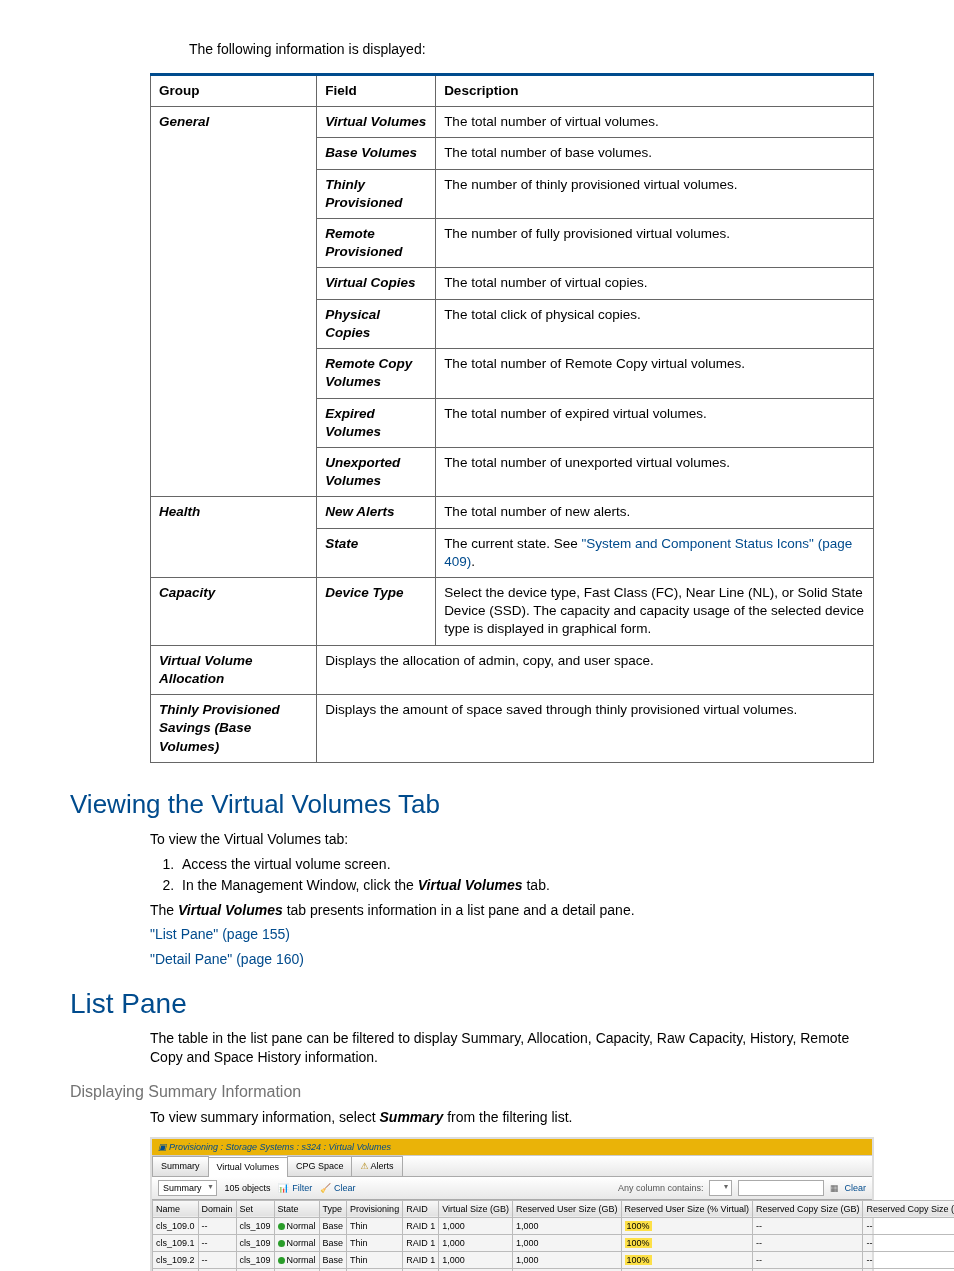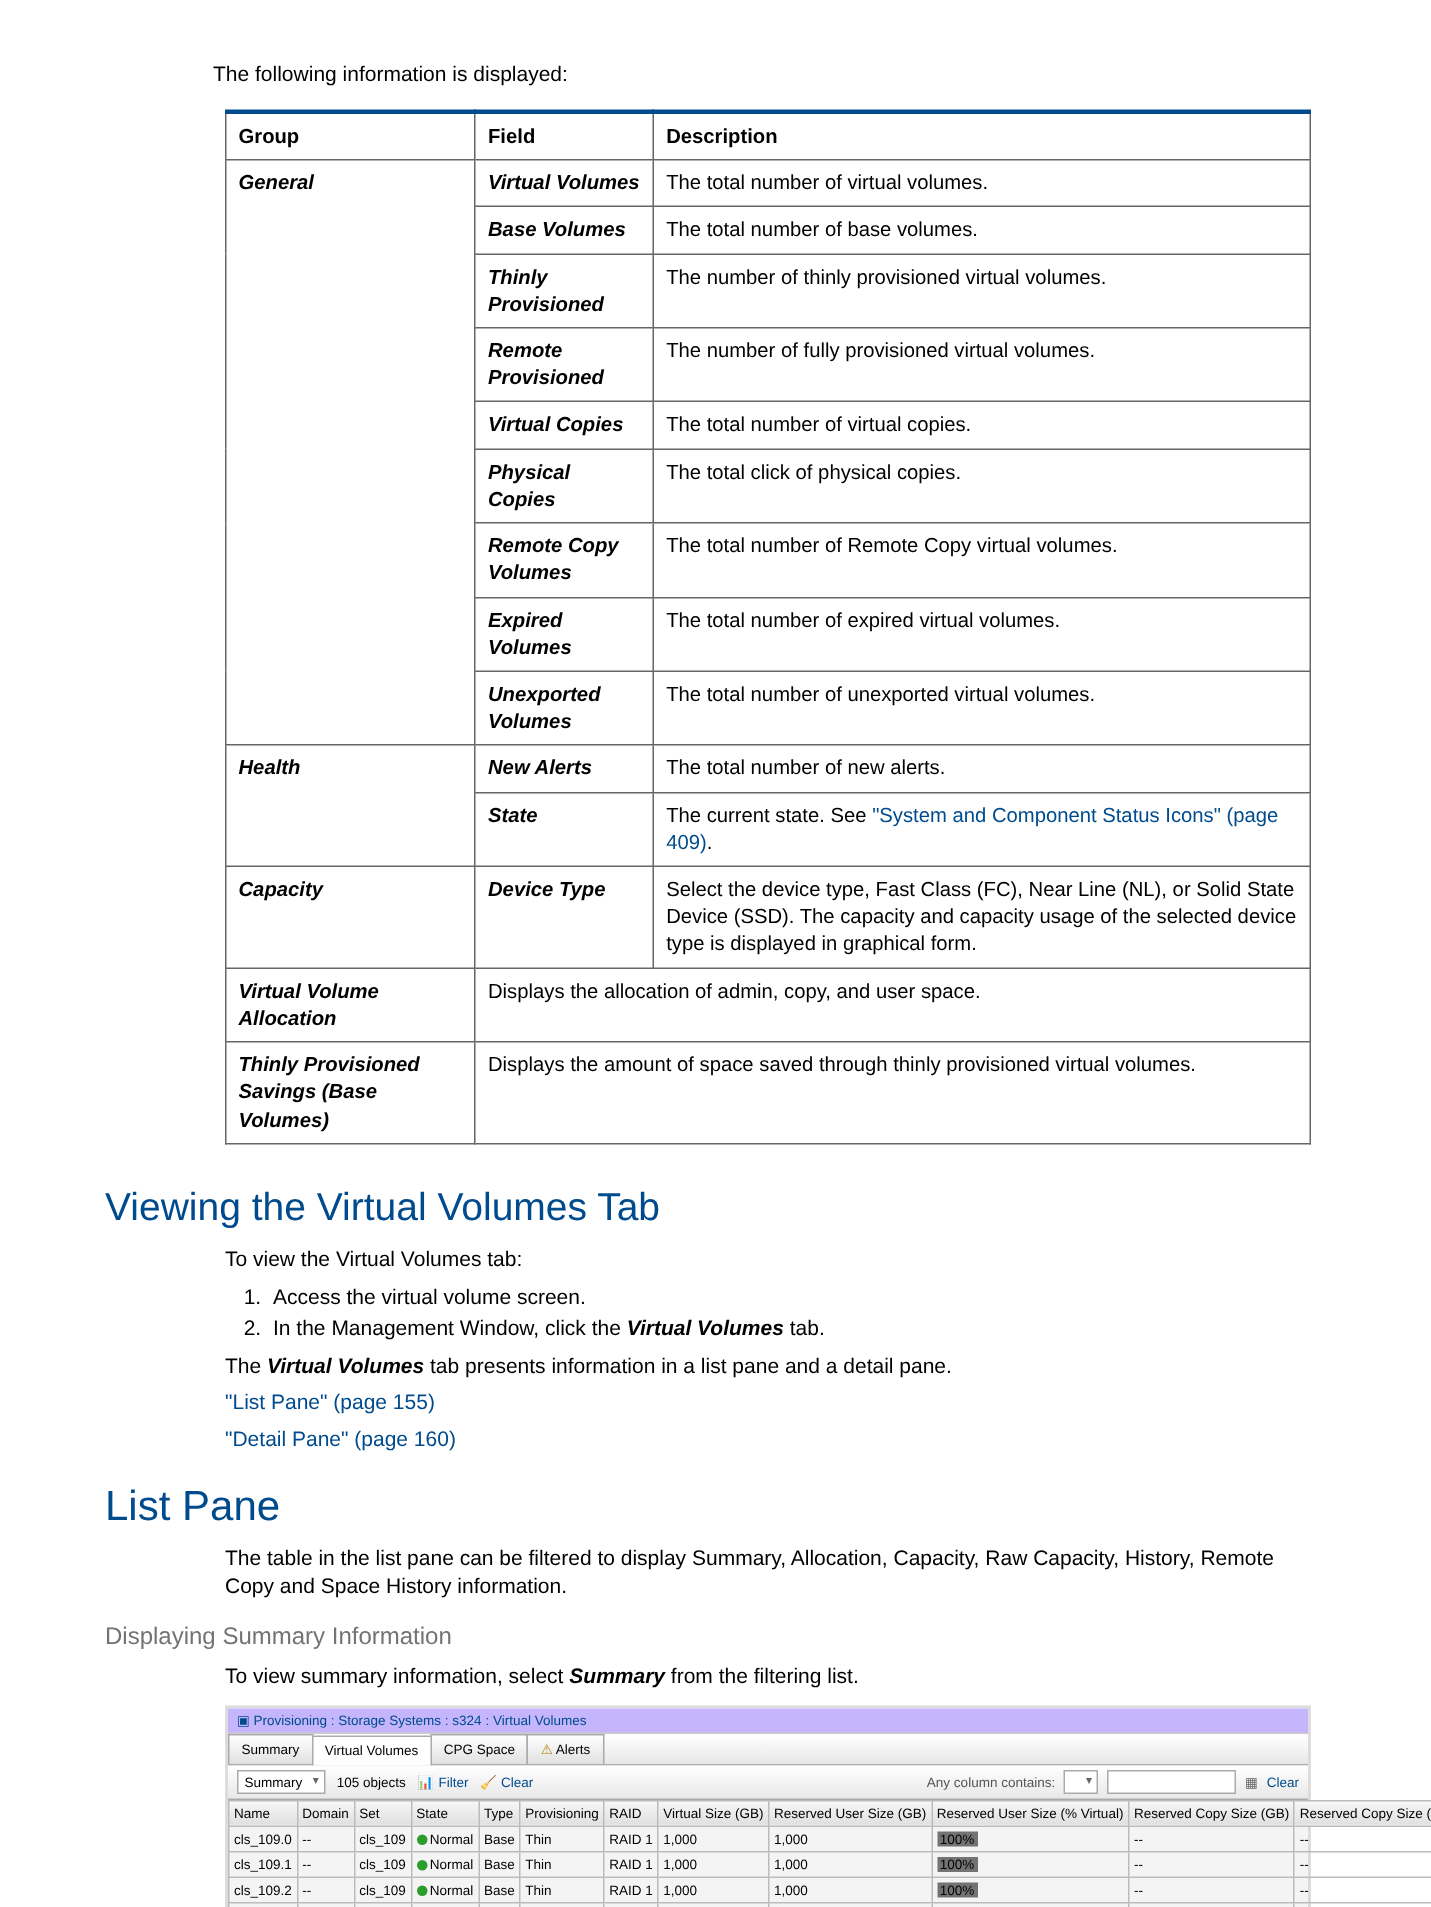--- a/index.html
+++ b/index.html
@@ -4,21 +4,21 @@
 <style>
   body {
     font-family: Arial, Helvetica, sans-serif;
     font-size: 14px;
     color: #000;
     margin: 0;
     padding: 40px 70px 30px 70px;
     width: 814px;
     line-height: 1.35;
   }
-  .intro { margin-left: 72px; margin-bottom: 14px; }
+  .intro { margin-left: 119px; margin-bottom: 14px; }
   table.info {
     border-collapse: collapse;
     width: 724px;
     margin-left: 80px;
     margin-bottom: 24px;
   }
   table.info th, table.info td {
     border: 1px solid #666;
     padding: 6px 8px;
     vertical-align: top;
@@ -53,22 +53,23 @@
   .shot {
     margin: 10px 0 0 80px;
     border: 2px solid #ddd;
     width: 720px;
     font-size: 9px;
     background: #f4f4f4;
   }
   .shot .crumb {
     padding: 2px 6px;
     color: #004b8d;
-    background: #c4b5fd;
+    background: #eab308;
     border-bottom: 1px solid #ccc;
+    font-style: italic;
   }
   .shot .tabs {
     display: flex;
     background: linear-gradient(#fff,#e8e8e8);
     border-bottom: 1px solid #aaa;
   }
   .shot .tab {
     padding: 3px 8px;
     border: 1px solid #aaa;
     border-bottom: none;
@@ -87,21 +88,21 @@
   }
   .shot .filterbar .left { display: flex; gap: 8px; align-items: center; }
   .shot .filterbar .right { display: flex; gap: 6px; align-items: center; color: #555; }
   .shot .filterbar input { font-size: 9px; height: 12px; width: 80px; border: 1px solid #aaa; }
   .shot .dd { border: 1px solid #aaa; padding: 1px 14px 1px 4px; background: #fff; position: relative; }
   .shot .dd:after { content:"▾"; position:absolute; right:3px; top:1px; font-size:8px; color:#666; }
   .shot table.grid { border-collapse: collapse; width: 100%; font-size: 9px; }
   .shot table.grid th, .shot table.grid td { border: 1px solid #bbb; padding: 2px 3px; white-space: nowrap; }
   .shot table.grid th { background: linear-gradient(#f8f8f8,#e0e0e0); font-weight: normal; text-align: left; }
   .shot .dot { display:inline-block; width:7px; height:7px; border-radius:50%; background:#2a9d2a; margin-right:2px; vertical-align:middle; }
-  .shot .pct { background:#737373; color:#000; padding:0 2px; }
+  .shot .pct { background:#fde047; color:#000; padding:0 2px; }
   .alert-icon { color:#b08000; margin-right:2px; }
   .cols-icon { color:#666; }
 </style>
 </head>
 <body>
 
 <div class="intro">The following information is displayed:</div>
 
 <table class="info">
   <thead>

